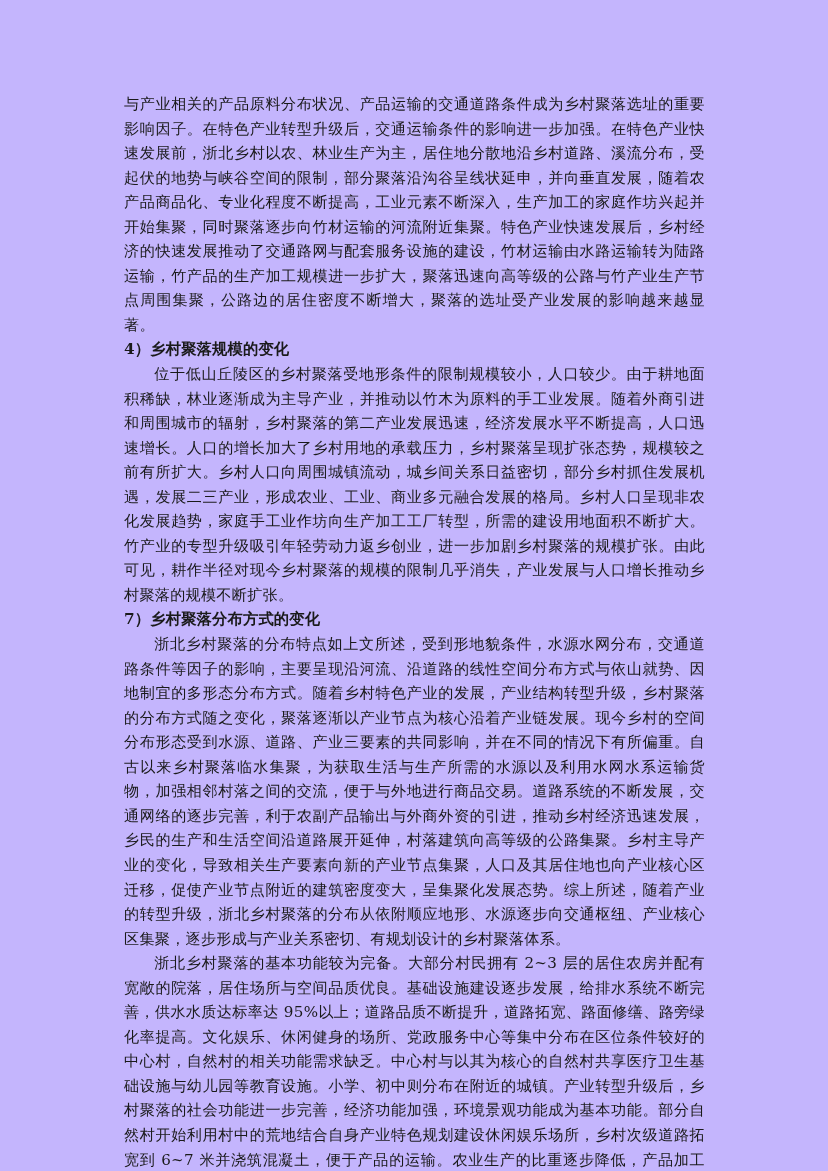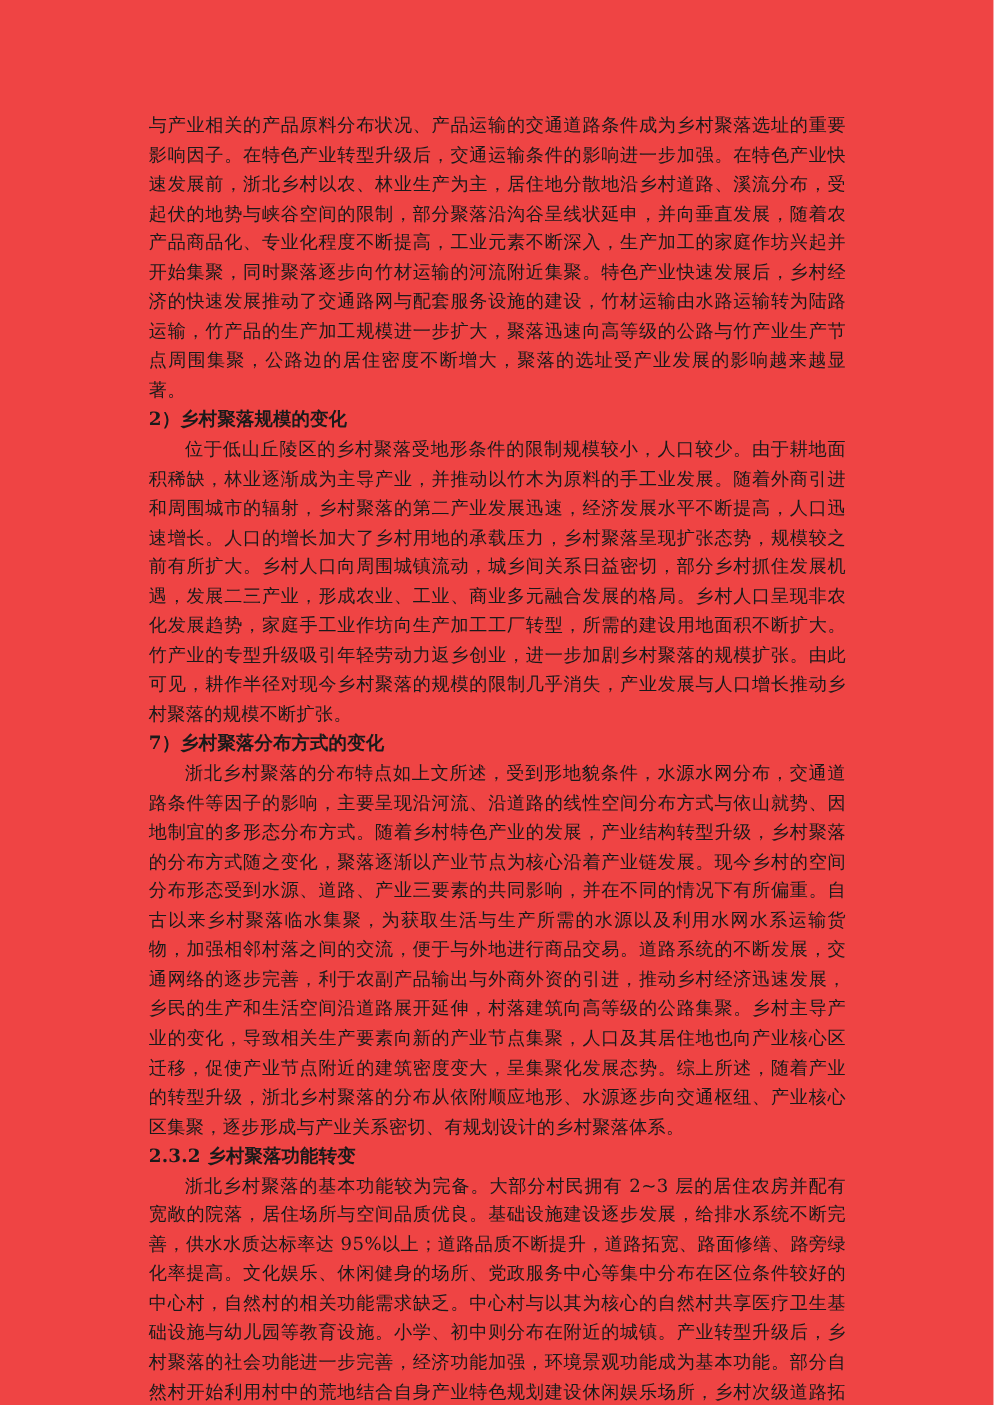--- a/index.html
+++ b/index.html
@@ -11,21 +11,21 @@
     width: 828px;
     height: 1171px;
     overflow: hidden;
     font-family: "DejaVu Serif", "Liberation Serif", serif;
     color: #1a1a1a;
   }
   .page {
     position: relative;
     width: 828px;
     height: 1171px;
-    background: #ef4444;
+    background: #c4b5fd;
     box-sizing: border-box;
     padding: 92px 123px 0 124px;
   }
   .doc-body {
     font-size: 15.1px;
     line-height: 24.55px;
     text-align: justify;
     text-justify: inter-ideograph;
     letter-spacing: 0.02em;
   }
@@ -51,26 +51,25 @@
   }
 </style>
 </head>
 <body>
 
 <div class="page">
   <div class="doc-body">
 
     <p class="para no-indent">与产业相关的产品原料分布状况、产品运输的交通道路条件成为乡村聚落选址的重要影响因子。在特色产业转型升级后，交通运输条件的影响进一步加强。在特色产业快速发展前，浙北乡村以农、林业生产为主，居住地分散地沿乡村道路、溪流分布，受起伏的地势与峡谷空间的限制，部分聚落沿沟谷呈线状延申，并向垂直发展，随着农产品商品化、专业化程度不断提高，工业元素不断深入，生产加工的家庭作坊兴起并开始集聚，同时聚落逐步向竹材运输的河流附近集聚。特色产业快速发展后，乡村经济的快速发展推动了交通路网与配套服务设施的建设，竹材运输由水路运输转为陆路运输，竹产品的生产加工规模进一步扩大，聚落迅速向高等级的公路与竹产业生产节点周围集聚，公路边的居住密度不断增大，聚落的选址受产业发展的影响越来越显著。</p>
 
-    <p class="heading">2）乡村聚落规模的变化</p>
+    <p class="heading">4）乡村聚落规模的变化</p>
 
     <p class="para">位于低山丘陵区的乡村聚落受地形条件的限制规模较小，人口较少。由于耕地面积稀缺，林业逐渐成为主导产业，并推动以竹木为原料的手工业发展。随着外商引进和周围城市的辐射，乡村聚落的第二产业发展迅速，经济发展水平不断提高，人口迅速增长。人口的增长加大了乡村用地的承载压力，乡村聚落呈现扩张态势，规模较之前有所扩大。乡村人口向周围城镇流动，城乡间关系日益密切，部分乡村抓住发展机遇，发展二三产业，形成农业、工业、商业多元融合发展的格局。乡村人口呈现非农化发展趋势，家庭手工业作坊向生产加工工厂转型，所需的建设用地面积不断扩大。竹产业的专型升级吸引年轻劳动力返乡创业，进一步加剧乡村聚落的规模扩张。由此可见，耕作半径对现今乡村聚落的规模的限制几乎消失，产业发展与人口增长推动乡村聚落的规模不断扩张。</p>
 
     <p class="heading">7）乡村聚落分布方式的变化</p>
 
     <p class="para">浙北乡村聚落的分布特点如上文所述，受到形地貌条件，水源水网分布，交通道路条件等因子的影响，主要呈现沿河流、沿道路的线性空间分布方式与依山就势、因地制宜的多形态分布方式。随着乡村特色产业的发展，产业结构转型升级，乡村聚落的分布方式随之变化，聚落逐渐以产业节点为核心沿着产业链发展。现今乡村的空间分布形态受到水源、道路、产业三要素的共同影响，并在不同的情况下有所偏重。自古以来乡村聚落临水集聚，为获取生活与生产所需的水源以及利用水网水系运输货物，加强相邻村落之间的交流，便于与外地进行商品交易。道路系统的不断发展，交通网络的逐步完善，利于农副产品输出与外商外资的引进，推动乡村经济迅速发展，乡民的生产和生活空间沿道路展开延伸，村落建筑向高等级的公路集聚。乡村主导产业的变化，导致相关生产要素向新的产业节点集聚，人口及其居住地也向产业核心区迁移，促使产业节点附近的建筑密度变大，呈集聚化发展态势。综上所述，随着产业的转型升级，浙北乡村聚落的分布从依附顺应地形、水源逐步向交通枢纽、产业核心区集聚，逐步形成与产业关系密切、有规划设计的乡村聚落体系。</p>
 
-    <p class="heading">2.3.2 乡村聚落功能转变</p>
 
     <p class="para">浙北乡村聚落的基本功能较为完备。大部分村民拥有 2~3 层的居住农房并配有宽敞的院落，居住场所与空间品质优良。基础设施建设逐步发展，给排水系统不断完善，供水水质达标率达 95%以上；道路品质不断提升，道路拓宽、路面修缮、路旁绿化率提高。文化娱乐、休闲健身的场所、党政服务中心等集中分布在区位条件较好的中心村，自然村的相关功能需求缺乏。中心村与以其为核心的自然村共享医疗卫生基础设施与幼儿园等教育设施。小学、初中则分布在附近的城镇。产业转型升级后，乡村聚落的社会功能进一步完善，经济功能加强，环境景观功能成为基本功能。部分自然村开始利用村中的荒地结合自身产业特色规划建设休闲娱乐场所，乡村次级道路拓宽到 6~7 米并浇筑混凝土，便于产品的运输。农业生产的比重逐步降低，产品加工业、商业的比重升高，产业呈多元化发展趋势。乡村建筑风貌得到整治，村落布局重新规划，违章违规建筑拆除，人居环境得到改善。竹原料转向外地进口，竹制品加工生产规范化，污染得到控制，生态环境得到改善。碧绿清雅的茶田，硕果累累的</p>
 
   </div>
 </div>
 
 </body></html>

